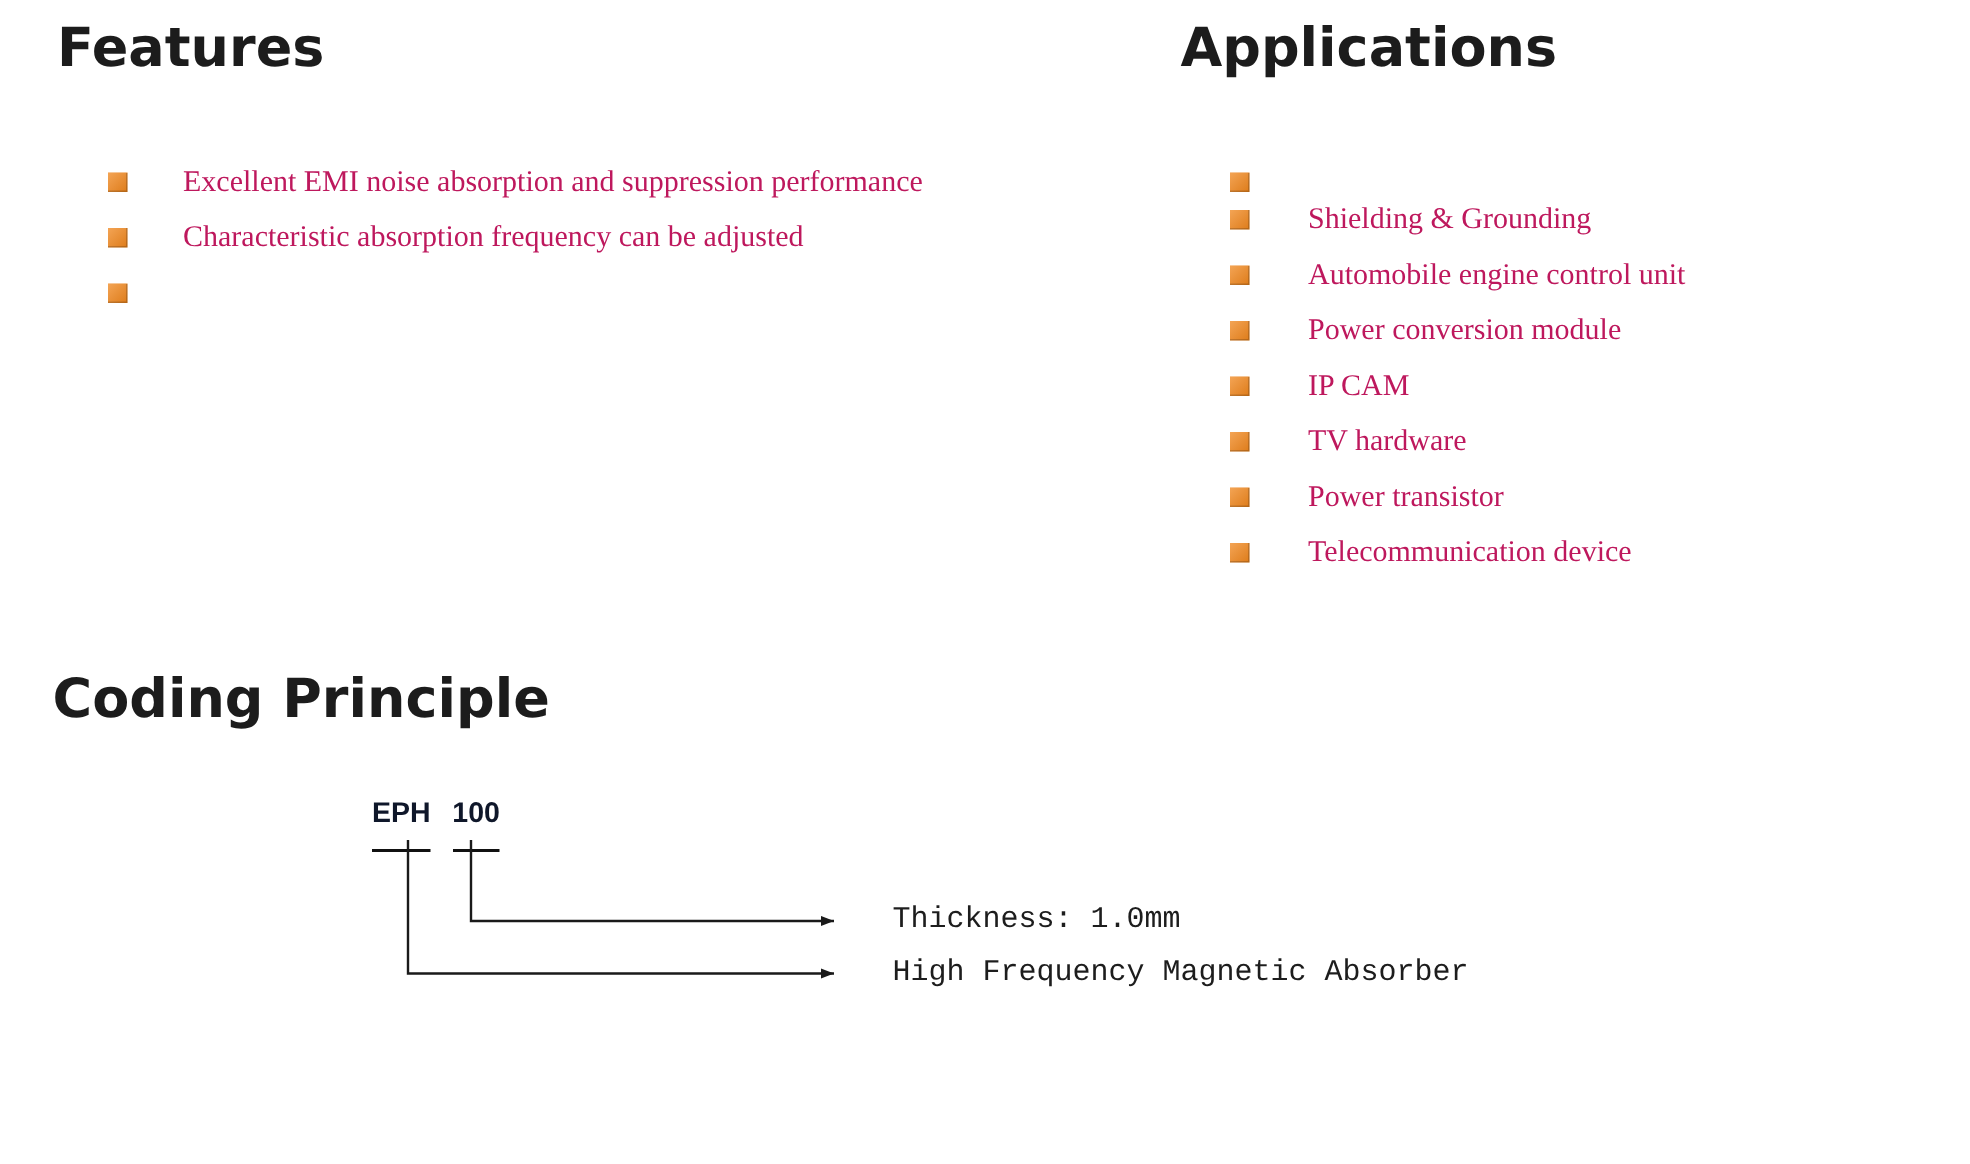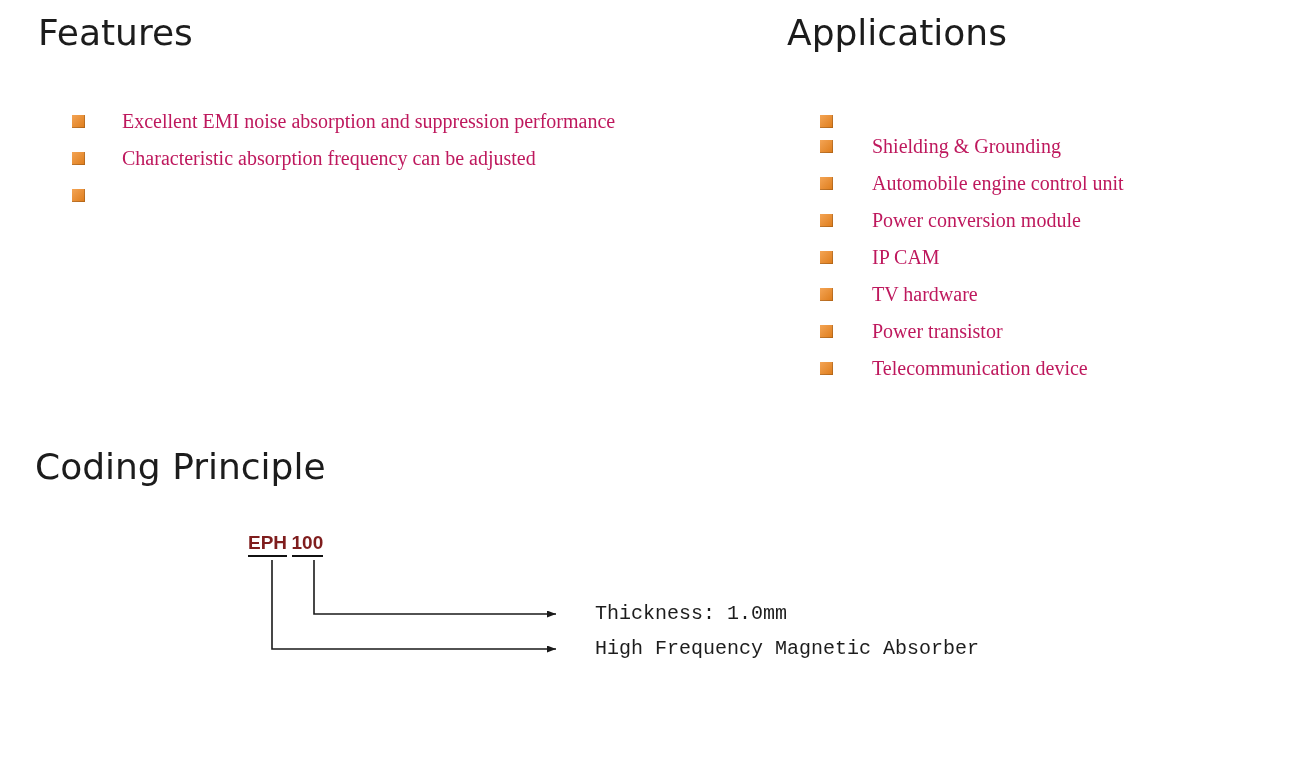--- a/index.html
+++ b/index.html
@@ -11,21 +11,21 @@
     overflow: hidden;
   }
   .page {
     position: absolute; left: 0; top: 0;
     width: 1313px; height: 776px;
     background: #ffffff;
   }
   .section-title {
     position: absolute;
     font-family: "DejaVu Sans", "Liberation Sans", sans-serif;
-    font-weight: 400;
+    font-weight: 700;
     font-size: 36px;
     color: #1c1c1c;
     letter-spacing: 0px;
     white-space: nowrap;
   }
   #features-title { left: 38px; top: 12px; }
   #applications-title { left: 787px; top: 12px; }
   #coding-title { left: 35px; top: 446px; }
 
   .bullet-list {
@@ -64,25 +64,25 @@
   .code-label {
     position: absolute;
     left: 248px; top: 12px;
     white-space: nowrap;
   }
   .code-part {
     display: inline-block;
     font-family: "Liberation Sans", sans-serif;
     font-weight: 700;
     font-size: 19px;
-    color: #7f1d1d;
+    color: #0f172a;
     border-bottom: 2px solid #111111;
-    padding-bottom: 1px;
+    padding-bottom: 12px;
   }
-  .code-part + .code-part { }
+  .code-part + .code-part { margin-left: 10px; }
 
   .diagram-lines {
     position: absolute;
     left: 0; top: 0;
   }
   .diagram-label {
     position: absolute;
     left: 595px;
     font-family: Liberation Mono, monospace;
     font-size: 20px;

